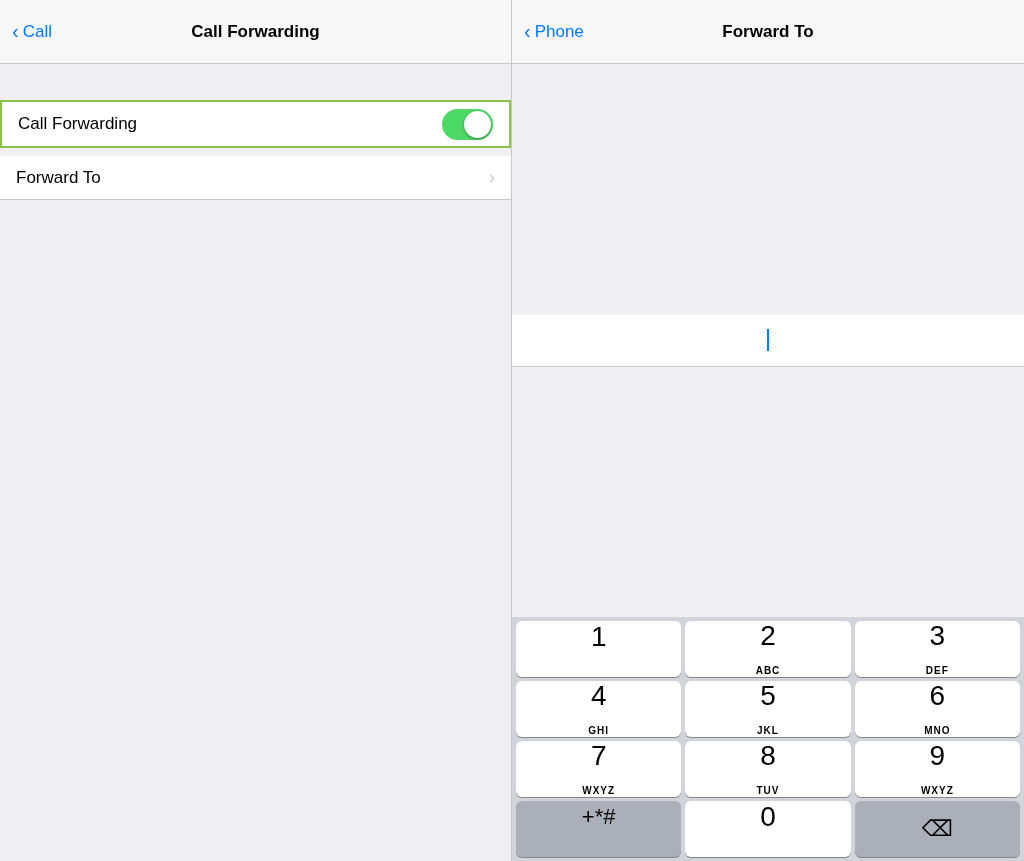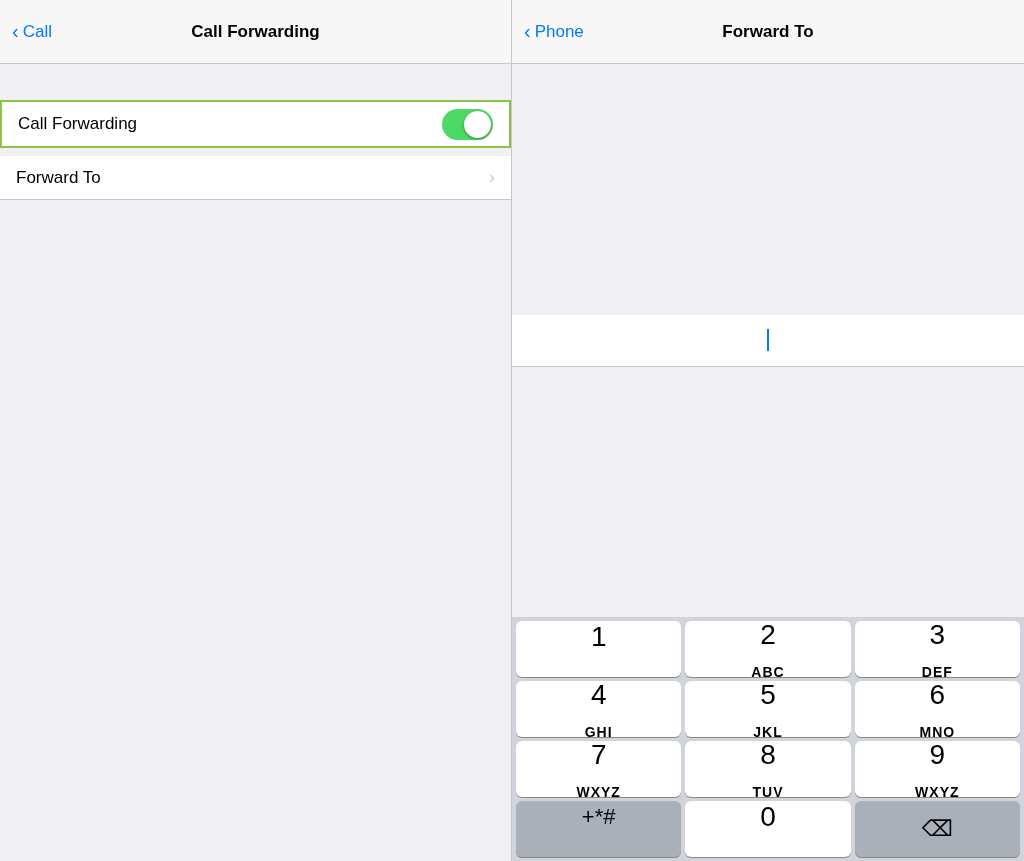--- a/index.html
+++ b/index.html
@@ -196,21 +196,21 @@
     }
 
     .key-main {
       font-size: 28px;
       font-weight: 300;
       color: #000;
       line-height: 1;
     }
 
     .key-sub {
-      font-size: 14px;
+      font-size: 10px;
       font-weight: 600;
       color: #000;
       letter-spacing: 1px;
       margin-top: 15px;
       min-height: 10px;
     }
 
     .key-btn.dark-key {
       background: #aab0ba;
     }

